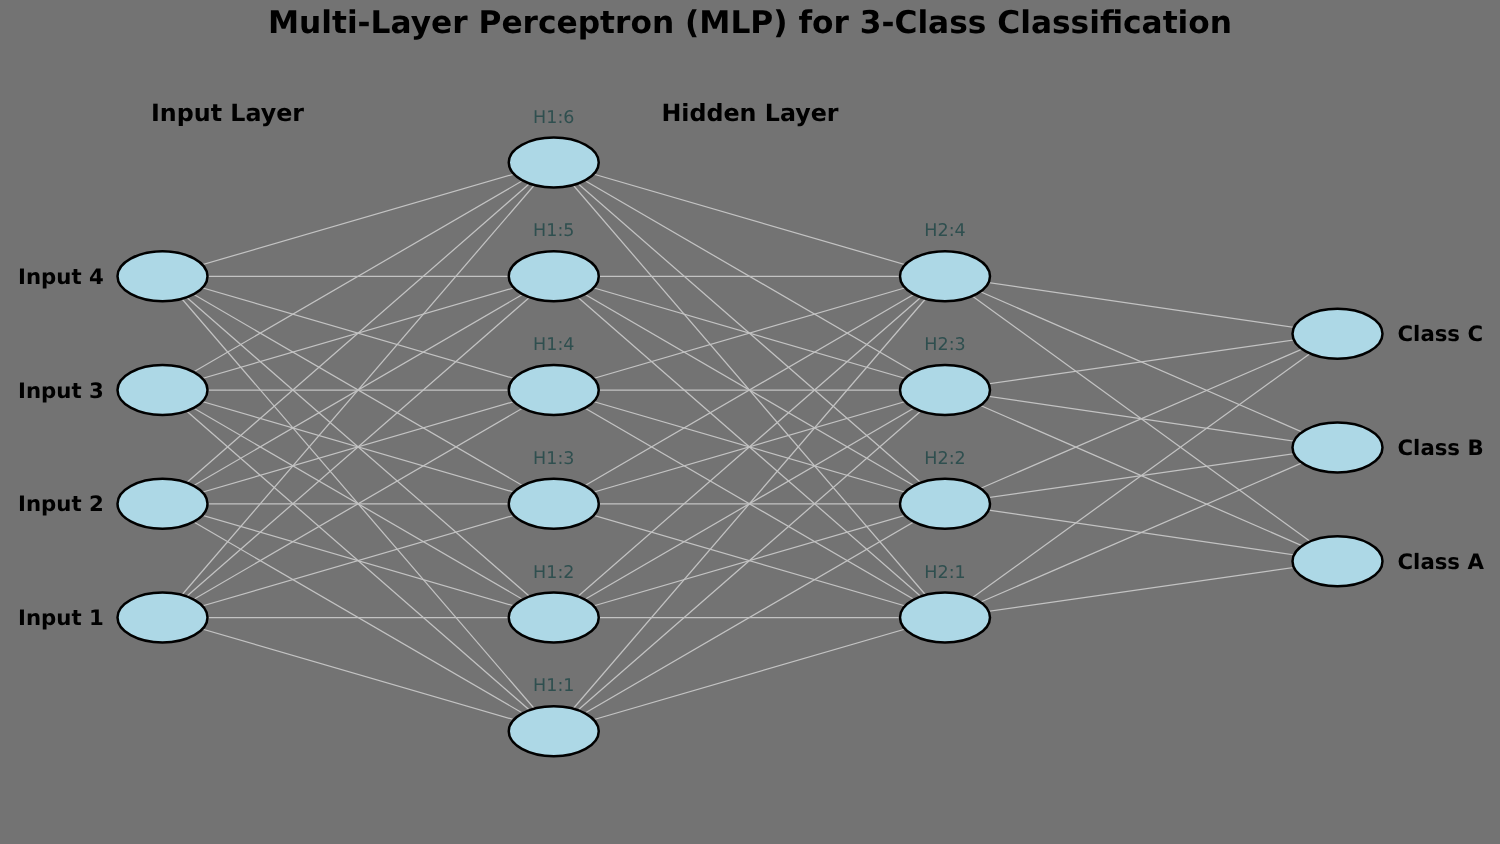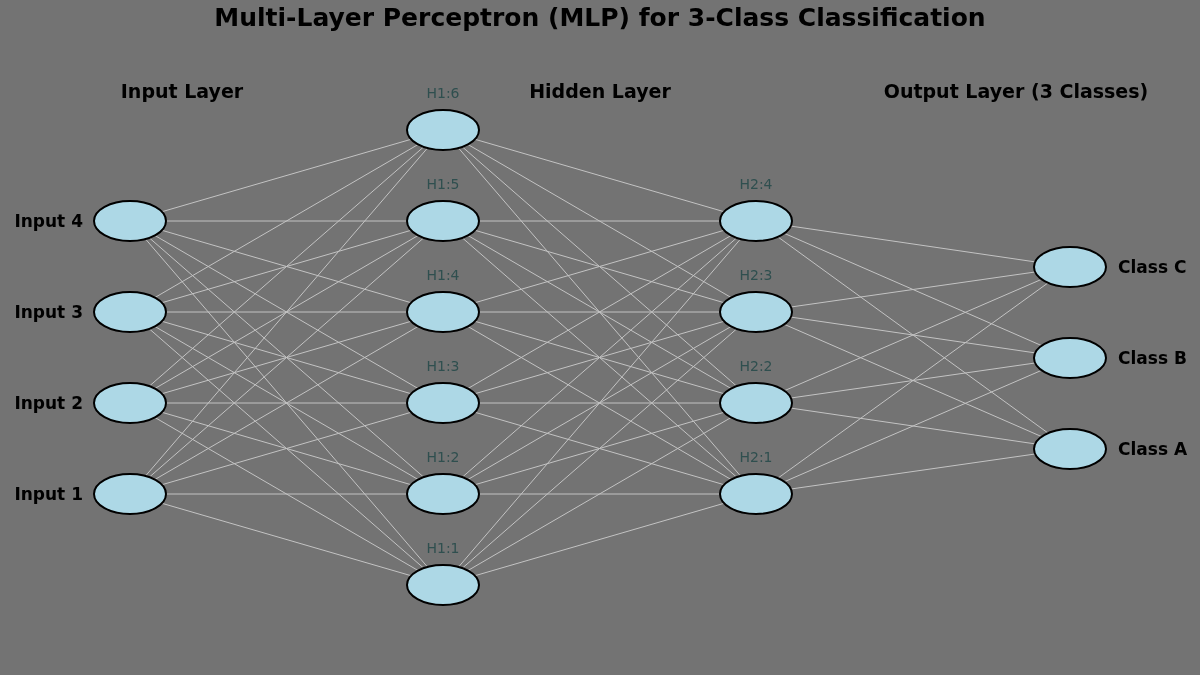--- a/index.html
+++ b/index.html
@@ -47,21 +47,20 @@
     font-size: 14px;
   }
 </style>
 </head>
 <body>
 
 <div id="figure">
   <div id="diagram-title">Multi-Layer Perceptron (MLP) for 3-Class Classification</div>
   <div class="layer-header" style="left:182px">Input Layer</div>
   <div class="layer-header" style="left:600px">Hidden Layer</div>
-  <div class="layer-header" style="left:1016px">Output Layer (3 Classes)</div>
   <svg id="network-svg" width="1200" height="675" viewBox="0 0 1200 675">
       <g>
         <line x1="130" y1="221" x2="443" y2="130" stroke="#c3c3c3" stroke-width="1"></line>
         <line x1="130" y1="221" x2="443" y2="221" stroke="#c3c3c3" stroke-width="1"></line>
         <line x1="130" y1="221" x2="443" y2="312" stroke="#c3c3c3" stroke-width="1"></line>
         <line x1="130" y1="221" x2="443" y2="403" stroke="#c3c3c3" stroke-width="1"></line>
         <line x1="130" y1="221" x2="443" y2="494" stroke="#c3c3c3" stroke-width="1"></line>
         <line x1="130" y1="221" x2="443" y2="585" stroke="#c3c3c3" stroke-width="1"></line>
         <line x1="130" y1="312" x2="443" y2="130" stroke="#c3c3c3" stroke-width="1"></line>
         <line x1="130" y1="312" x2="443" y2="221" stroke="#c3c3c3" stroke-width="1"></line>

